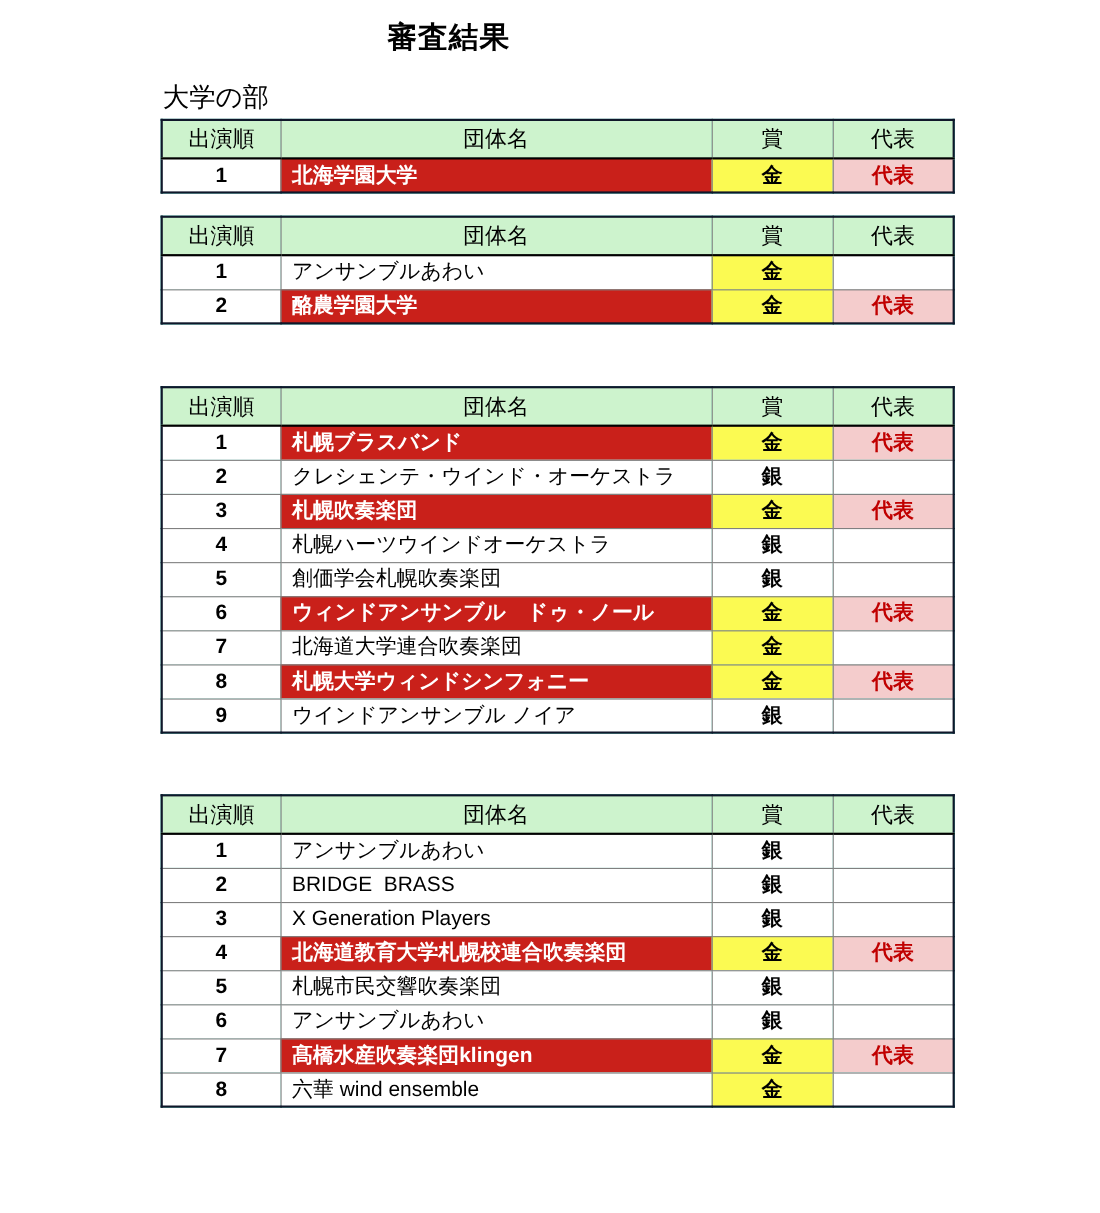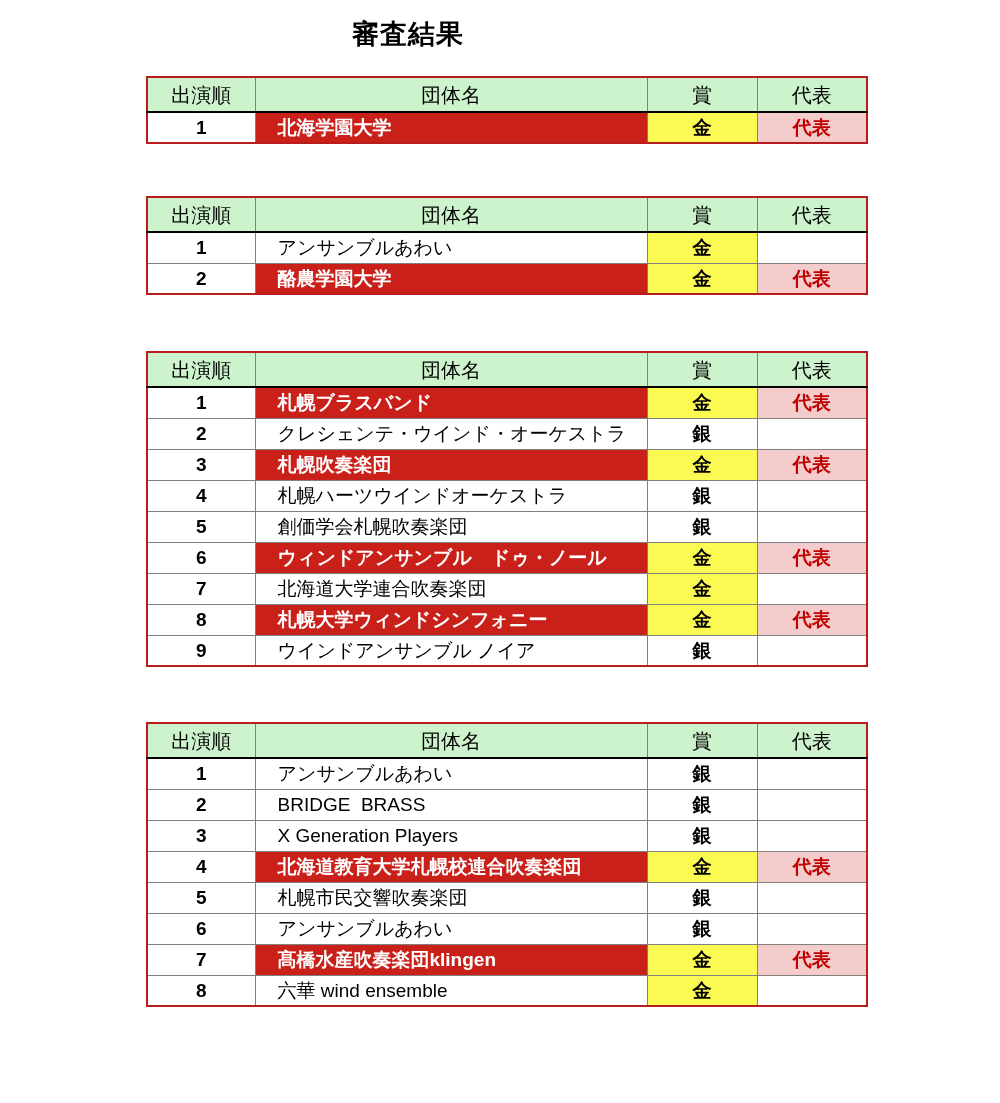--- a/index.html
+++ b/index.html
@@ -41,21 +41,21 @@
     font-size: 24px;
     font-weight: normal;
     line-height: 1.1;
     margin: 0 0 6px 2px;
     white-space: pre;
   }
   table.result {
     border-collapse: collapse;
     table-layout: fixed;
     width: 720px;
-    border: 2px solid #b91c1c;
+    border: 2px solid #0f172a;
     background: #5eead4;
   }
   table.result col.c-order  { width: 108px; }
   table.result col.c-name   { width: 392px; }
   table.result col.c-prize  { width: 110px; }
   table.result col.c-rep    { width: 110px; }
 
   table.result th,
   table.result td {
     border: 1px solid #808080;
@@ -74,21 +74,21 @@
     height: 35px;
     border-bottom: 2px solid #000000;
   }
   table.result tbody td.order {
     text-align: center;
     font-weight: bold;
     font-size: 19px;
   }
   table.result tbody td.name {
     text-align: left;
-    padding-left: 22px;
+    padding-left: 10px;
     font-size: 19px;
     white-space: pre;
   }
   table.result tbody td.prize {
     text-align: center;
     font-weight: bold;
     font-size: 19px;
   }
   table.result tbody td.rep {
     text-align: center;
@@ -110,20 +110,21 @@
 </style>
 </head>
 <body>
 
 <div class="page">
 
   <div class="doc-title">審査結果</div>
 
   <div id="sections-root">
       <div class="section" style="top: 76px;">
+        <div class="section-title">大学の部</div>
         <table class="result">
           <colgroup>
             <col class="c-order">
             <col class="c-name">
             <col class="c-prize">
             <col class="c-rep">
           </colgroup>
           <thead>
             <tr>
               <th>出演順</th>

